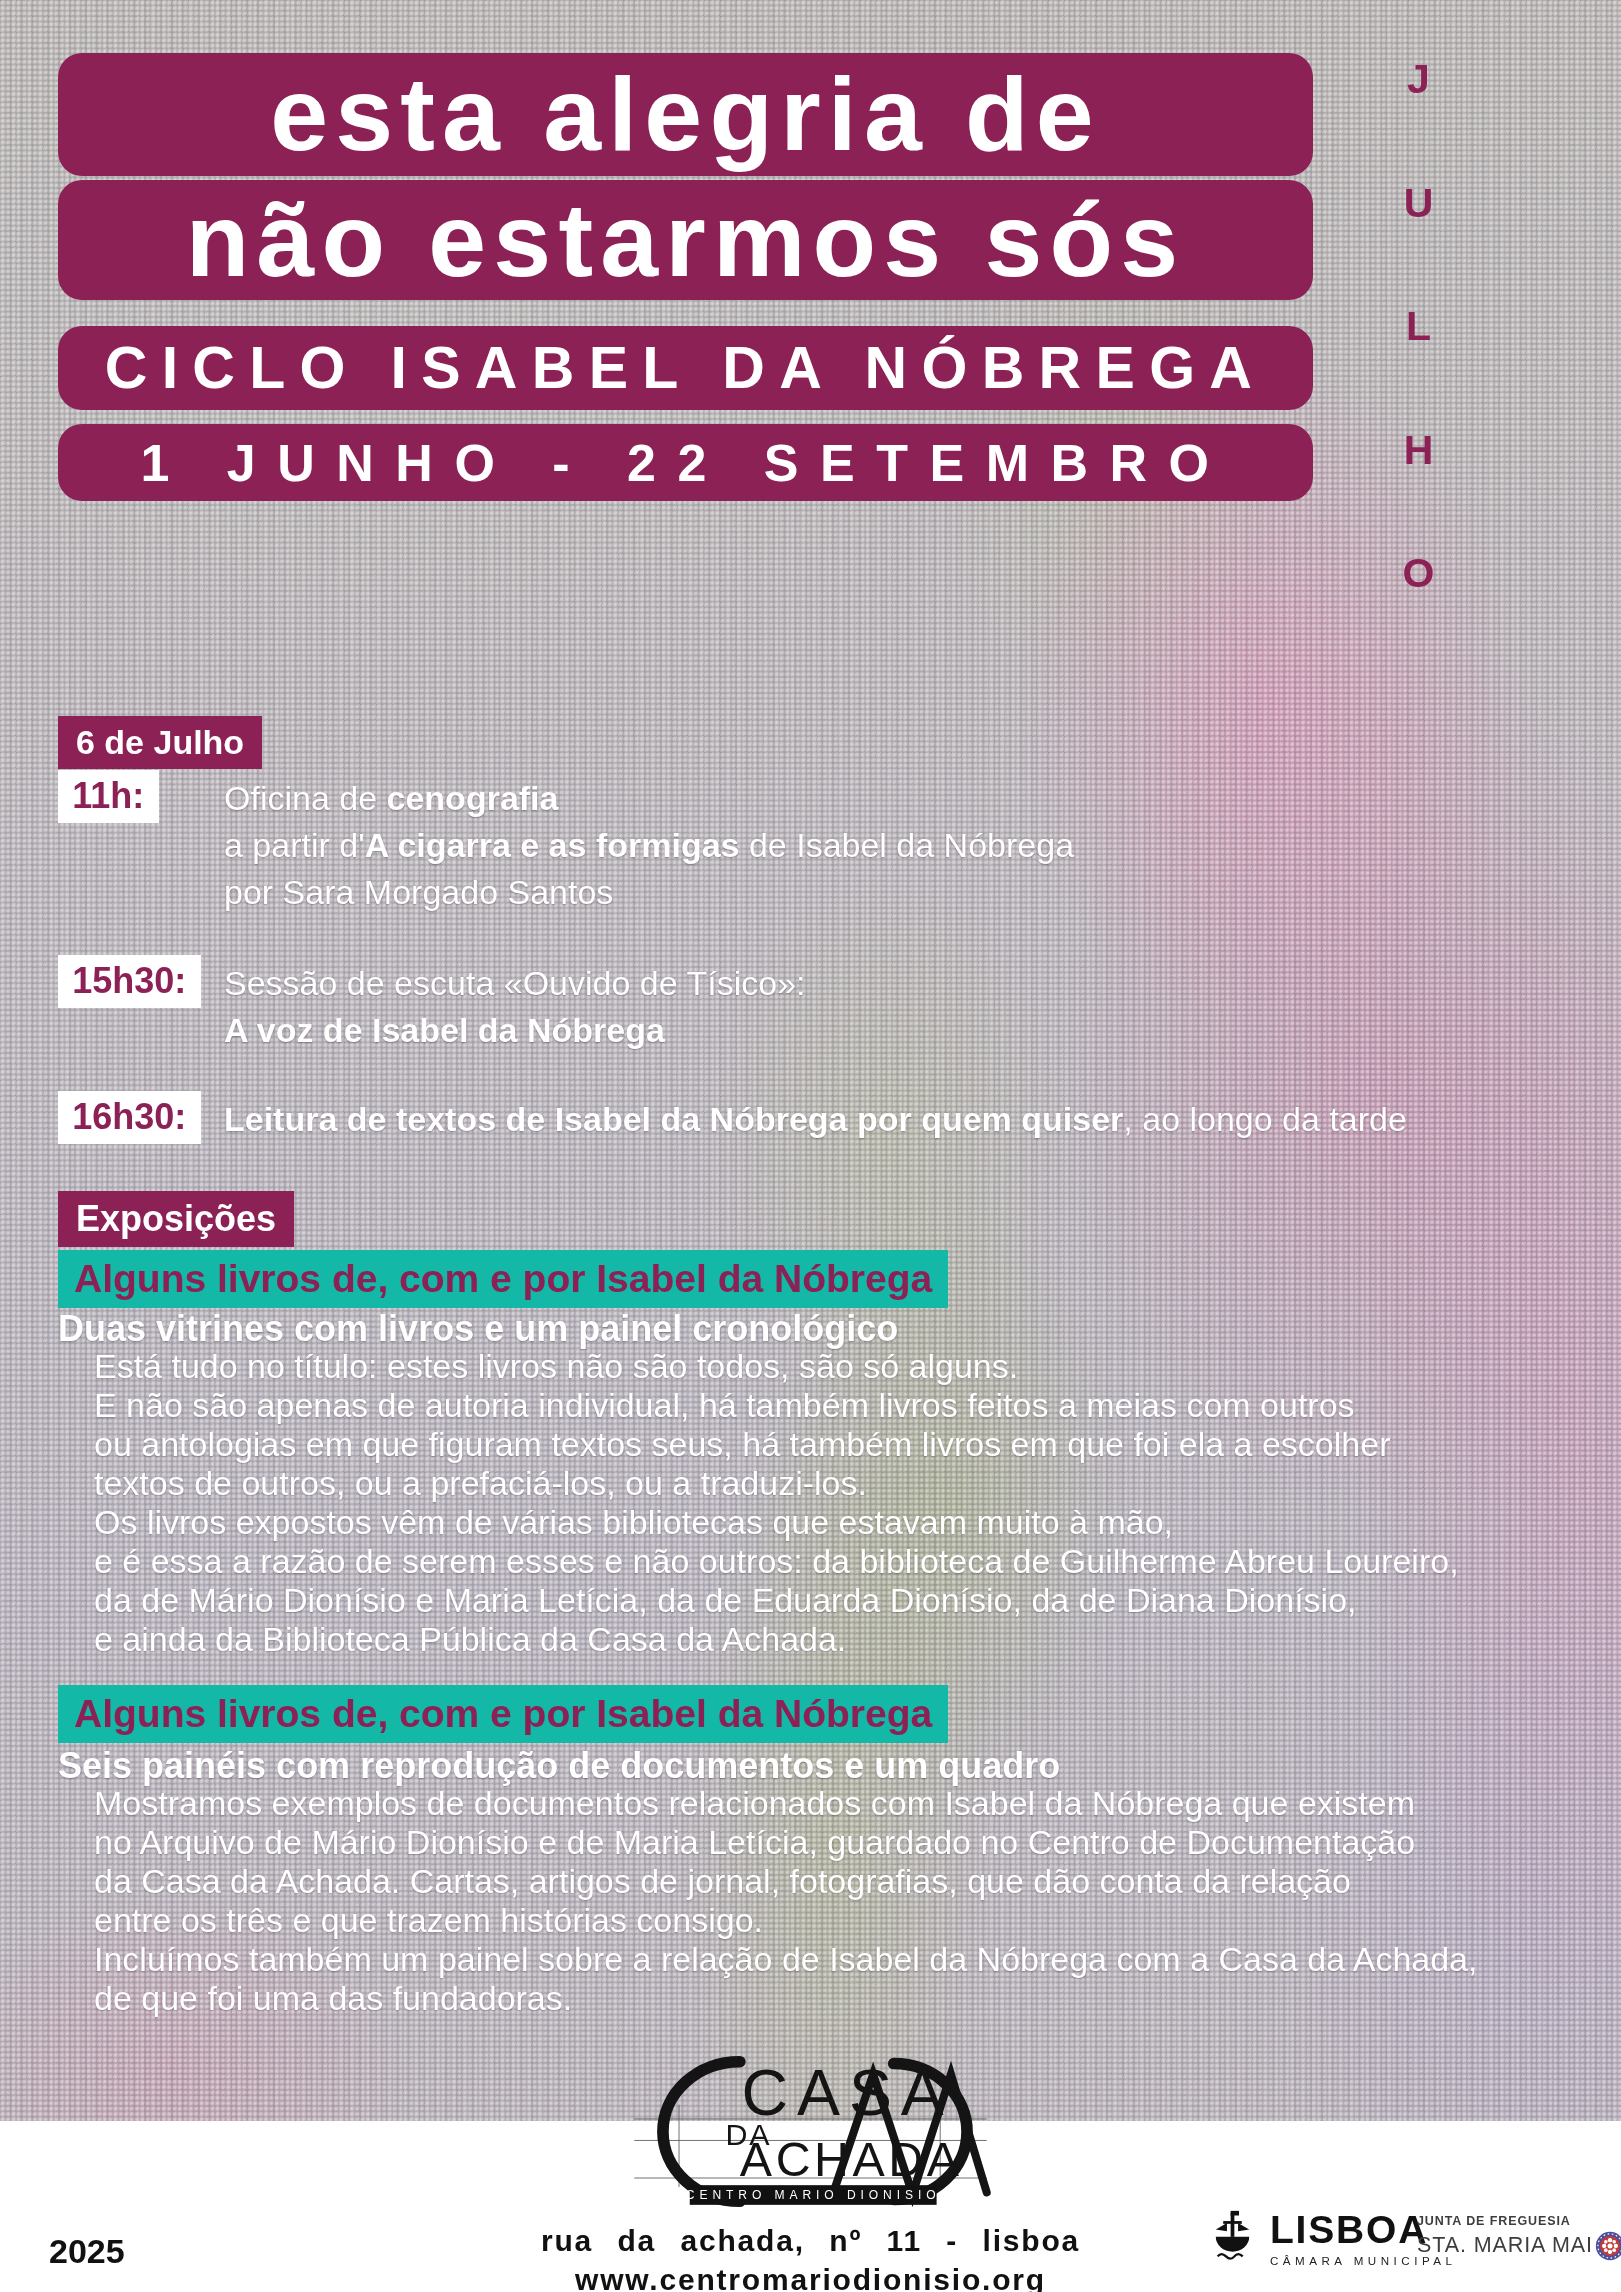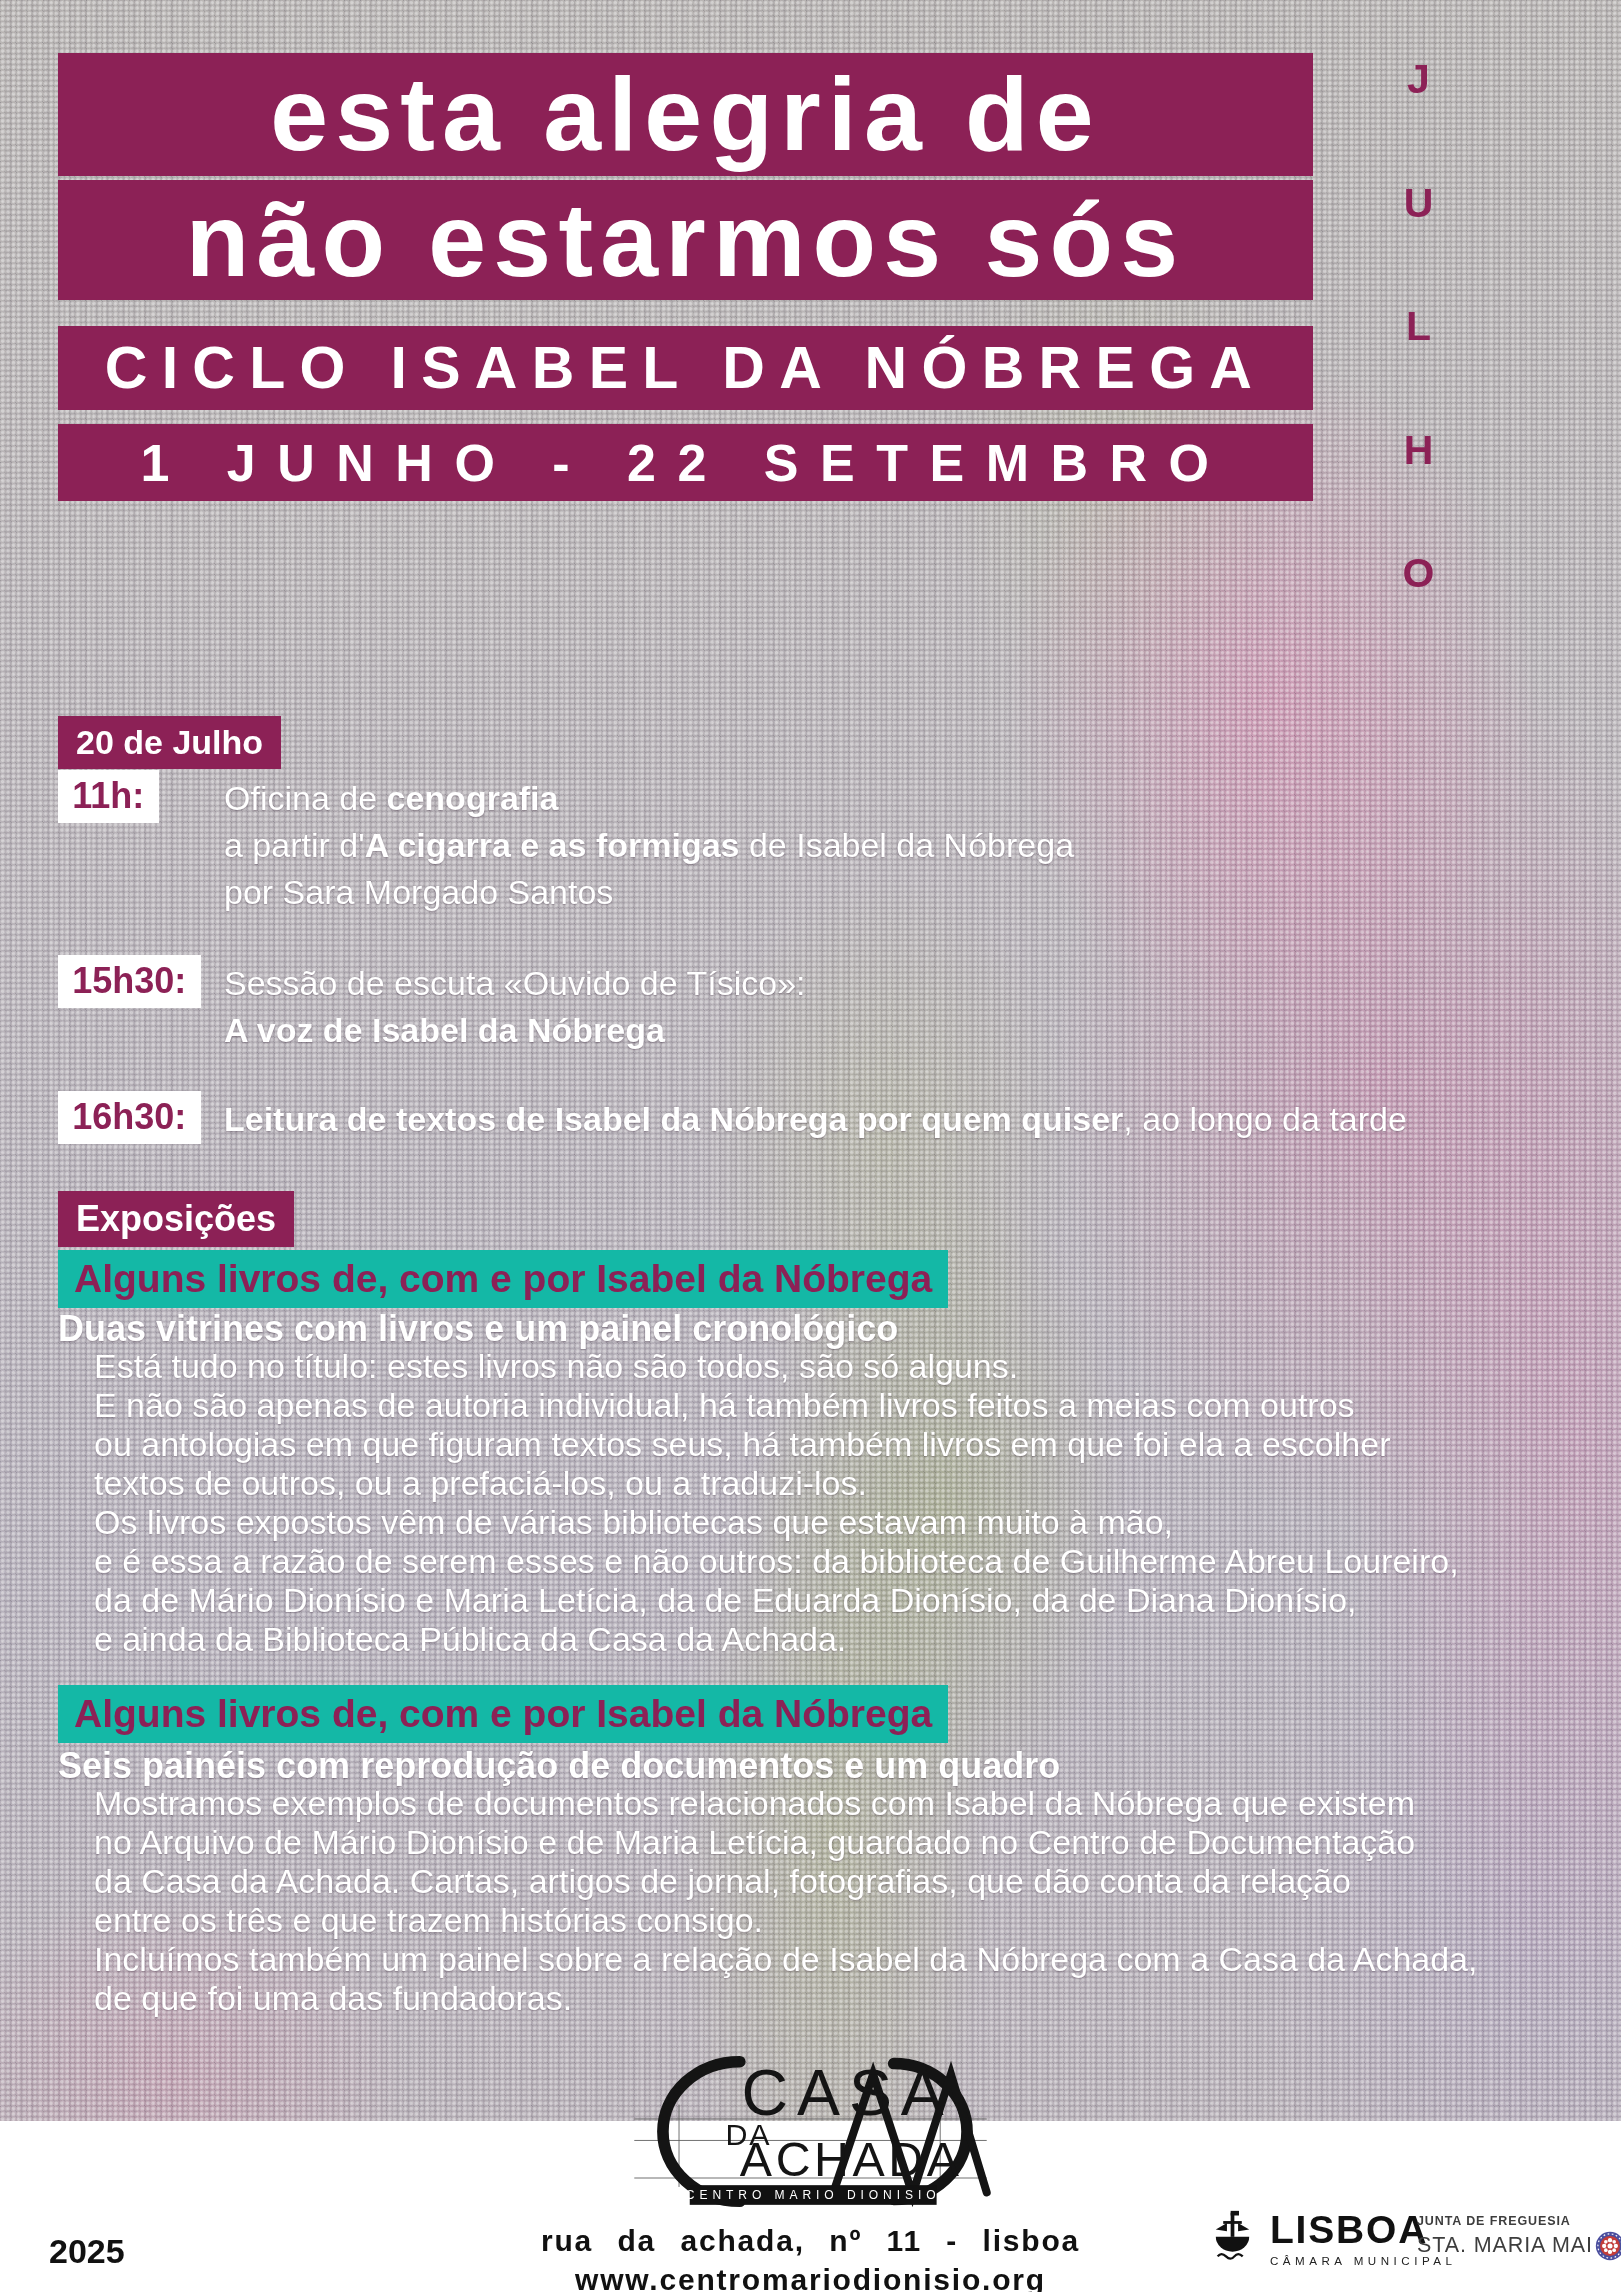--- a/index.html
+++ b/index.html
@@ -26,21 +26,21 @@
   .streaks{
     position:absolute;left:0;top:0;width:1621px;height:2131px;
     background:repeating-linear-gradient(90deg, rgba(255,255,255,.05) 0 6.3px, rgba(70,58,82,.05) 6.3px 12.5px);
   }
   .noise{position:absolute;left:0;top:0;pointer-events:none;}
   .white-strip{position:absolute;left:0;top:2121px;width:1621px;height:172px;background:#ffffff;}
 
   
   .bar{
     position:absolute;left:58px;width:1255px;background:#8C2156;color:#fff;
-    display:flex;align-items:center;justify-content:center;font-weight:bold;white-space:nowrap;
+    display:flex;align-items:center;justify-content:center;font-weight:bold;white-space:nowrap;border-radius:24px;
   }
   .bar-t1{top:53px;height:123px;font-size:104px;letter-spacing:7.2px;}
   .bar-t2{top:180px;height:120px;font-size:104px;letter-spacing:7.2px;}
   .bar-series{top:326px;height:84px;font-size:59px;letter-spacing:14.3px;}
   .bar-dates{top:424px;height:77px;font-size:52px;letter-spacing:21.5px;}
   .month{
     position:absolute;left:1390px;top:56px;height:541px;width:57px;
     display:flex;flex-direction:column;justify-content:space-between;align-items:center;
     color:#8C2156;font-weight:bold;font-size:41px;
   }
@@ -133,21 +133,21 @@
   </div>
 
   <div class="month">
     <span>J</span>
     <span>U</span>
     <span>L</span>
     <span>H</span>
     <span>O</span>
   </div>
 
-  <div class="chip-maroon" style="top:716px;">20 de Julho</div>
+  <div class="chip-maroon" style="top:716px;">6 de Julho</div>
 
   <div class="event" style="top:770px;">
     <span class="time">11h:</span>
     <div class="lines">
       <div><span>Oficina de </span><span class="b">cenografia</span></div>
       <div><span>a partir d'</span><span class="b">A cigarra e as formigas</span><span> de Isabel da Nóbrega</span></div>
       <div><span>por Sara Morgado Santos</span></div>
     </div>
   </div>
 

